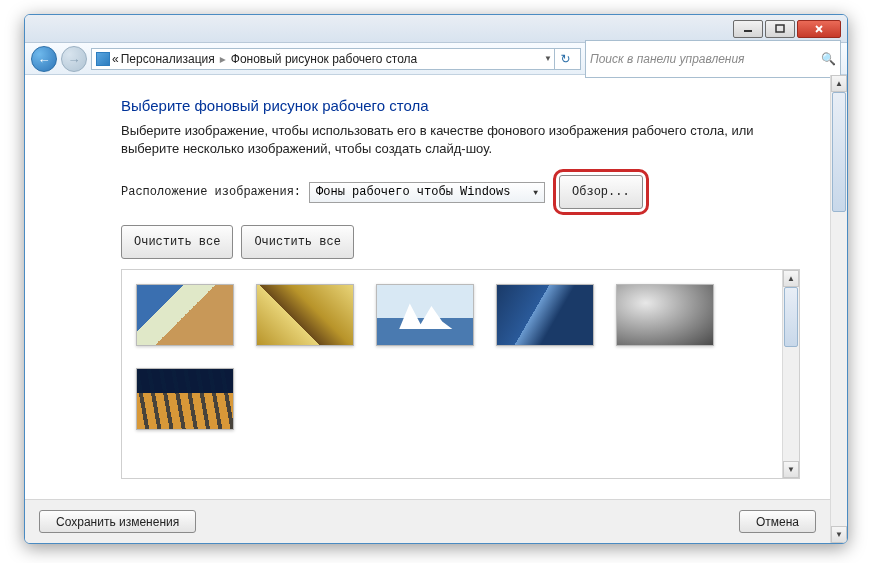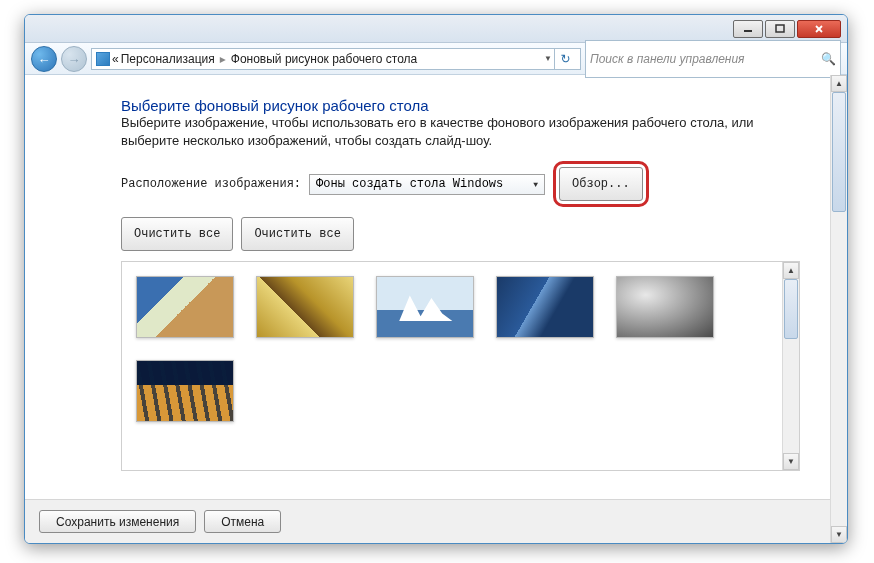--- a/index.html
+++ b/index.html
@@ -131,21 +131,21 @@
 .sb-thumb {
   position: absolute; top: 17px; left: 1px; right: 1px; height: 120px;
   background: linear-gradient(to bottom, #e8eef6, #c8d8ea);
   border: 1px solid #9ab6d0;
   border-radius: 2px;
 }
 h1.head {
   color: #003399;
   font-weight: 400;
   font-size: 15px;
-  margin-bottom: 0;
+  margin-bottom: 8px;
 }
 .sub {
   color: #222;
   font-size: 13px;
   line-height: 1.4;
   margin-bottom: 11px;
   max-width: 640px;
 }
 .row {
   display: flex;
@@ -222,21 +222,21 @@
   border-radius: 2px;
 }
 .footer {
   position: absolute;
   bottom: 0; left: 0; right: 17px;
   height: 44px;
   background: #f0f0f0;
   border-top: 1px solid #d6d6d6;
   display: flex;
   align-items: center;
-  justify-content: flex-start;
+  justify-content: space-between;
   padding: 0 14px;
   gap: 8px;
 }
 .footer .btn { height: 23px; padding: 0 16px;}
 </style>
 </head>
 <body>
 
 <div class="window">
 
@@ -282,21 +282,21 @@
   </div>
 
   <div class="content-wrap">
     <div class="content">
       <h1 class="head">Выберите фоновый рисунок рабочего стола</h1>
       <p class="sub">Выберите изображение, чтобы использовать его в качестве фонового изображения рабочего стола, или выберите несколько изображений, чтобы создать слайд-шоу.</p>
 
       <div class="row">
         <span class="label">Расположение изображения:</span>
         <div class="dropdown">
-          <span>Фоны создать стола Windows</span>
+          <span>Фоны рабочего чтобы Windows</span>
           <span class="dd-arrow">▼</span>
         </div>
         <span class="highlight-ring">
           <span class="btn">Обзор...</span>
         </span>
       </div>
 
       <div class="row">
         <span class="btn">Очистить все</span>
         <span class="btn">Очистить все</span>

